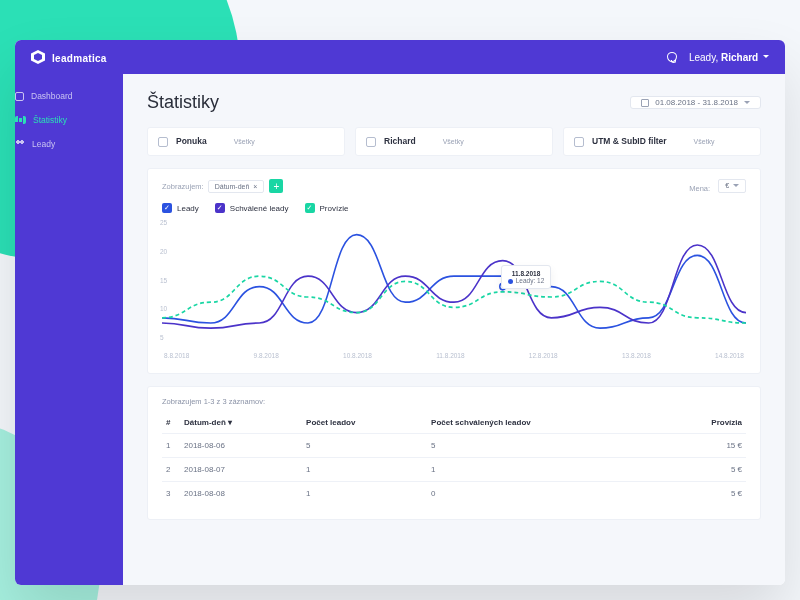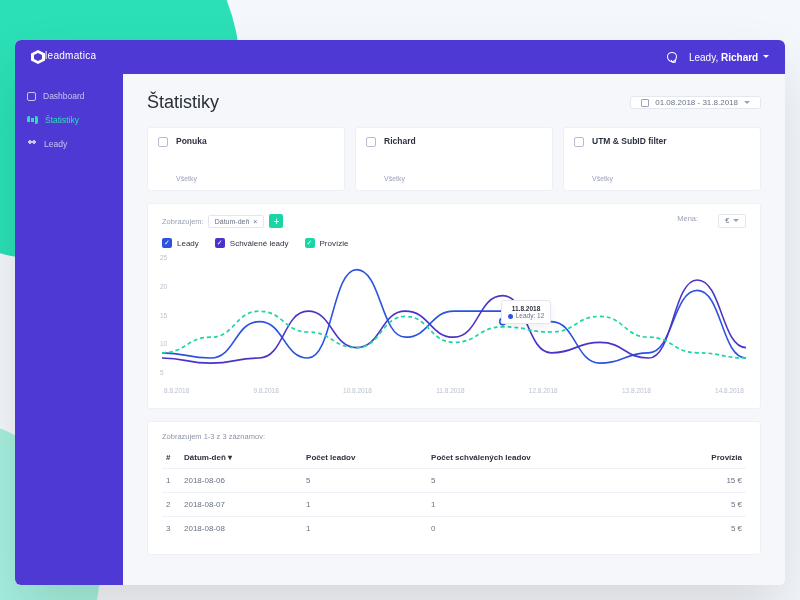--- a/index.html
+++ b/index.html
@@ -3,56 +3,56 @@
 <meta charset="utf-8">
 <style>
   * { box-sizing: border-box; margin: 0; padding: 0; }
   html,body { width:800px; height:600px; font-family: -apple-system, Helvetica, Arial, sans-serif; background:#f4f7fb; overflow:hidden; }
   
   .blob1 { position:absolute; top:-120px; left:-140px; width:380px; height:380px; background:#2be0b6; border-radius:50%; z-index:0;}
   .blob2 { position:absolute; bottom:-120px; left:-200px; width:300px; height:300px; background:#a6f0df; border-radius:50%; z-index:0;}
   .frame { position:absolute; top:40px; left:15px; right:15px; bottom:15px; background:#fff; border-radius:6px; box-shadow:0 30px 60px rgba(0,0,0,.12); overflow:hidden; z-index:1;}
   
   .topbar { position:absolute; top:0; left:0; right:0; height:34px; background:#4f39d4; display:flex; align-items:center; padding:0 16px; color:#fff; font-size:10px;}
-  .logo { display:flex; align-items:flex-start; gap:0; font-weight:400; letter-spacing:.3px;}
+  .logo { display:flex; align-items:flex-end; gap:7px; font-weight:700; letter-spacing:.3px;}
   .logo-mark { width:14px; height:14px; background:#fff; clip-path: polygon(50% 0,100% 25%,100% 75%,50% 100%,0 75%,0 25%); position:relative;}
   .logo-mark:after{content:'';position:absolute;inset:3px;background:#4f39d4;clip-path:inherit;}
   .top-right { margin-left:auto; display:flex; align-items:center; gap:12px;}
   .bell { width:10px;height:10px;border:1px solid #fff;border-radius:50% 50% 50% 50% / 45% 45% 55% 55%; position:relative;}
   .bell:after{content:'';position:absolute;bottom:-2px;left:3px;width:3px;height:2px;border:1px solid #fff;border-top:none;border-radius:0 0 3px 3px;}
   .greet b{font-weight:700;}
   .caret{width:0;height:0;border:3px solid transparent;border-top-color:#fff;margin-left:2px;display:inline-block;vertical-align:middle;}
   
   .sidebar { position:absolute; top:34px; left:0; bottom:0; width:108px; background:#4f39d4; padding-top:10px;}
-  .nav-item { display:flex; align-items:center; gap:7px; padding:7px 12px; color:#c9c3f2; font-size:8.5px; cursor:pointer;}
+  .nav-item { display:flex; align-items:center; gap:7px; padding:7px 0; color:#c9c3f2; font-size:8.5px; cursor:pointer;}
   .nav-item.active { color:#2be0b6;}
   .nav-ico { width:9px;height:9px;border:1px solid currentColor; border-radius:2px;}
   .nav-ico.bars{border:none;background:linear-gradient(currentColor,currentColor) 0 0/3px 6px no-repeat,linear-gradient(currentColor,currentColor) 4px 2px/3px 4px no-repeat,linear-gradient(currentColor,currentColor) 8px 0/3px 8px no-repeat;width:11px;height:8px;}
   .nav-ico.people{border:none;width:10px;height:8px;background:radial-gradient(circle at 3px 2px,currentColor 2px,transparent 2px),radial-gradient(circle at 7px 2px,currentColor 2px,transparent 2px);}
   .nav-ico.cart{border:none;width:10px;height:8px;border-bottom:1px solid currentColor;border-left:1px solid currentColor;transform:skewX(-10deg);}
   
   .main { position:absolute; top:34px; left:108px; right:0; bottom:0; background:#f5f7fb; overflow:auto; padding:18px 24px;}
   .page-head { display:flex; align-items:center; margin-bottom:14px;}
   .page-title { font-size:18px; font-weight:400; color:#2a2e3a;}
   .date-pick { margin-left:auto; border:1px solid #e3e7ef; background:#fff; border-radius:3px; padding:1px 10px; font-size:8px; color:#6a7285; display:flex; align-items:center; gap:6px;}
   .date-pick .cal{width:8px;height:8px;border:1px solid #9aa2b5;border-radius:1px;position:relative;}
   .date-pick .chev{width:0;height:0;border:3px solid transparent;border-top-color:#9aa2b5;margin-top:2px;}
   
   .filters { display:flex; gap:10px; margin-bottom:12px;}
   .fcard { flex:1; background:#fff; border:1px solid #edf0f6; border-radius:3px; padding:8px 10px; display:flex; gap:8px; align-items:flex-start;}
   .fcard .fico{width:10px;height:10px;border:1px solid #b5bdcf;border-radius:2px;margin-top:1px;flex-shrink:0;}
-  .fcard .ft{display:flex;flex-direction:column;gap:27px;}
+  .fcard .ft{display:flex;flex-direction:row;gap:27px;}
   .fcard .ft .h{font-size:8.5px;font-weight:700;color:#2d3140;}
   .fcard .ft .s{font-size:7px;color:#9aa2b5;margin-top:2px;}
   
   .panel { background:#fff; border:1px solid #edf0f6; border-radius:3px; padding:10px 14px 14px; margin-bottom:12px;}
   .panel-head { display:flex; align-items:center; font-size:7.5px; color:#9aa2b5; margin-bottom:10px;}
   .chip { border:1px solid #e3e7ef; border-radius:2px; padding:2px 6px; font-size:7px; color:#6a7285; margin-left:4px;}
   .addbtn{width:14px;height:14px;background:#19d6a4;border-radius:2px;color:#fff;display:flex;align-items:center;justify-content:center;font-size:10px;margin-left:5px;}
-  .currency{margin-left:auto;display:flex;align-items:flex-start;gap:16px;}
+  .currency{margin-left:auto;display:flex;align-items:flex-end;gap:4px;}
   .legend { display:flex; gap:16px; font-size:8px; color:#2d3140; margin-bottom:6px;}
   .legend label{display:flex;align-items:center;gap:5px;}
   .chk{width:10px;height:10px;border-radius:2px;display:inline-flex;align-items:center;justify-content:center;color:#fff;font-size:7px;}
   .chk.blue{background:#2b52e0;} .chk.navy{background:#4b33c9;} .chk.teal{background:#19d6a4;}
   .chart-wrap{position:relative;}
   .ylabels{position:absolute;left:-2px;top:0;bottom:18px;display:flex;flex-direction:column;justify-content:space-between;font-size:6.5px;color:#b9c0d0;}
   svg.chart{width:100%;height:130px;display:block;}
   .xlabels{display:flex;justify-content:space-between;font-size:6.5px;color:#b9c0d0;padding:3px 2px 0;}
   .tooltip{position:absolute;top:46px;left:58%;background:#fff;border:1px solid #e3e7ef;border-radius:3px;padding:4px 6px;font-size:6.5px;color:#6a7285;box-shadow:0 4px 10px rgba(0,0,0,.06);white-space:nowrap;}
   .tooltip .d{color:#2d3140;font-weight:600;display:block;text-align:center;}

